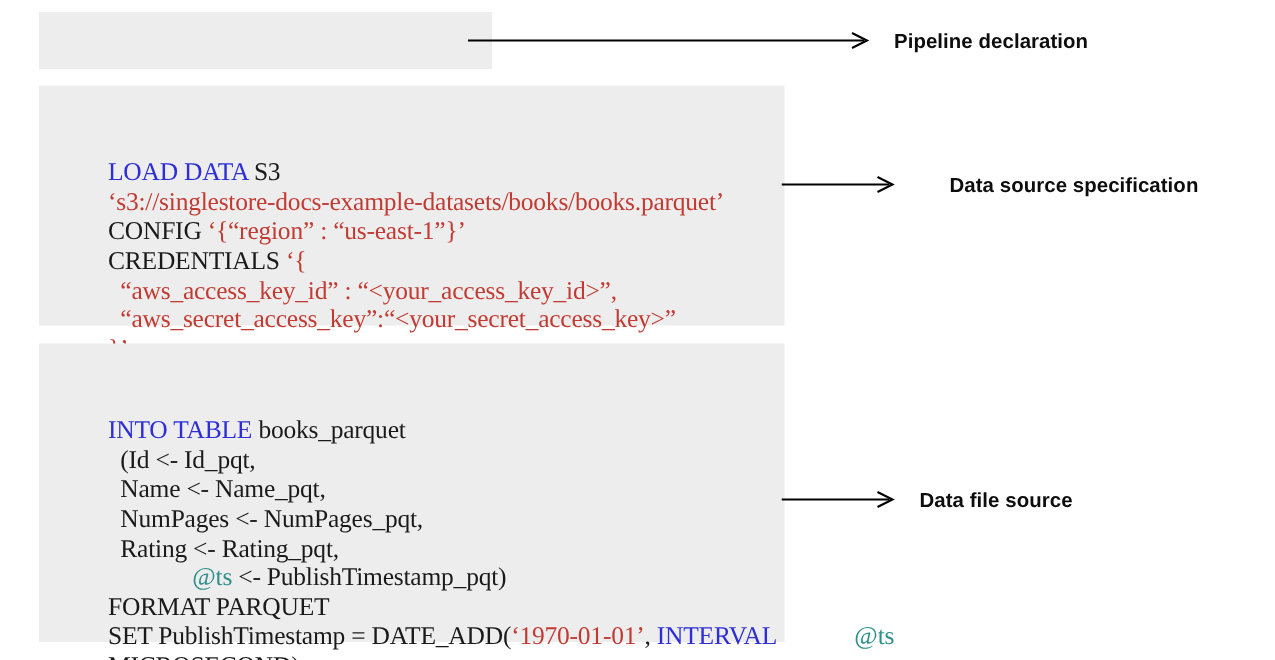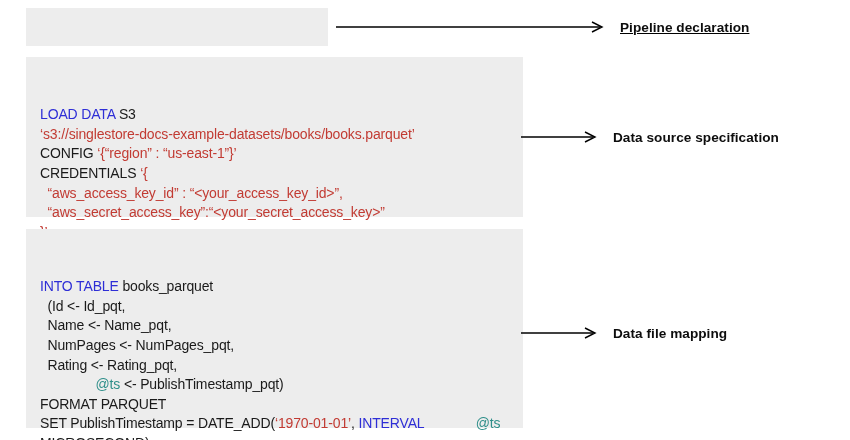--- a/index.html
+++ b/index.html
@@ -19,26 +19,27 @@
     position: relative;
     width: 850px;
     height: 440px;
   }
 
   
   .code-block {
     position: absolute;
     background: #ededed;
     box-sizing: border-box;
-    font-family: Liberation Sans, sans-serif;
-    font-size: 14px;
+    font-family: Liberation Serif, serif;
+    font-size: 17px;
     line-height: 19.6px;
     color: #1a1a1a;
     white-space: pre;
     letter-spacing: -0.15px;
+    padding-left: 32px;
   }
   .code-inner {
     padding: 9px 14px 9px 14px;
   }
 
   #block-declaration {
     left: 26px;
     top: 8px;
     width: 302px;
     height: 38px;
@@ -82,24 +83,24 @@
   .arrow svg { display: block; }
   .ann-label {
     font-family: "Liberation Sans", sans-serif;
     font-size: 13.6px;
     font-weight: bold;
     color: #0d0d0d;
     white-space: nowrap;
     letter-spacing: 0.05px;
   }
 
-  #ann-declaration { left: 336px; top: 16px; text-decoration: underline; }
+  #ann-declaration { left: 312px; top: 16px; }
   #ann-declaration .ann-label { margin-left: 12px; }
 
-  #ann-source { left: 521px; top: 126px; }
+  #ann-source { left: 521px; top: 112px; gap: 20px; }
   #ann-source .ann-label { margin-left: 12px; }
 
   #ann-mapping { left: 521px; top: 322px; }
   #ann-mapping .ann-label { margin-left: 12px; }
 </style>
 </head>
 <body>
 
 <div id="diagram">
 
@@ -135,16 +136,16 @@
     <div class="code-inner"><span class="ln"><span class="kw">INTO TABLE</span><span class="pl"> books_parquet</span></span><span class="ln"><span class="pl">  (Id &lt;- Id_pqt,</span></span><span class="ln"><span class="pl">  Name &lt;- Name_pqt,</span></span><span class="ln"><span class="pl">  NumPages &lt;- NumPages_pqt,</span></span><span class="ln"><span class="pl">  Rating &lt;- Rating_pqt,</span></span><span class="ln"><span class="pl">  </span><span class="var">@ts</span><span class="pl"> &lt;- PublishTimestamp_pqt)</span></span><span class="ln"><span class="pl">FORMAT PARQUET</span></span><span class="ln"><span class="pl">SET PublishTimestamp = DATE_ADD(</span><span class="str">‘1970-01-01’</span><span class="pl">, </span><span class="kw">INTERVAL</span><span class="pl"> </span><span class="var">@ts</span></span><span class="ln"><span class="pl">MICROSECOND);</span></span></div>
   </div>
 
   <div class="annotation" id="ann-mapping">
     <span class="arrow">
       <svg width="80" height="12" viewBox="0 0 80 12" aria-hidden="true">
         <line x1="0" y1="6" x2="72" y2="6" stroke="#000000" stroke-width="1.4"></line>
         <polyline points="64,1 74,6 64,11" fill="none" stroke="#000000" stroke-width="1.4"></polyline>
       </svg>
     </span>
-    <span class="ann-label">Data file mapping</span>
+    <span class="ann-label">Data file source</span>
   </div>
 
 </div>
 
 </body></html>

